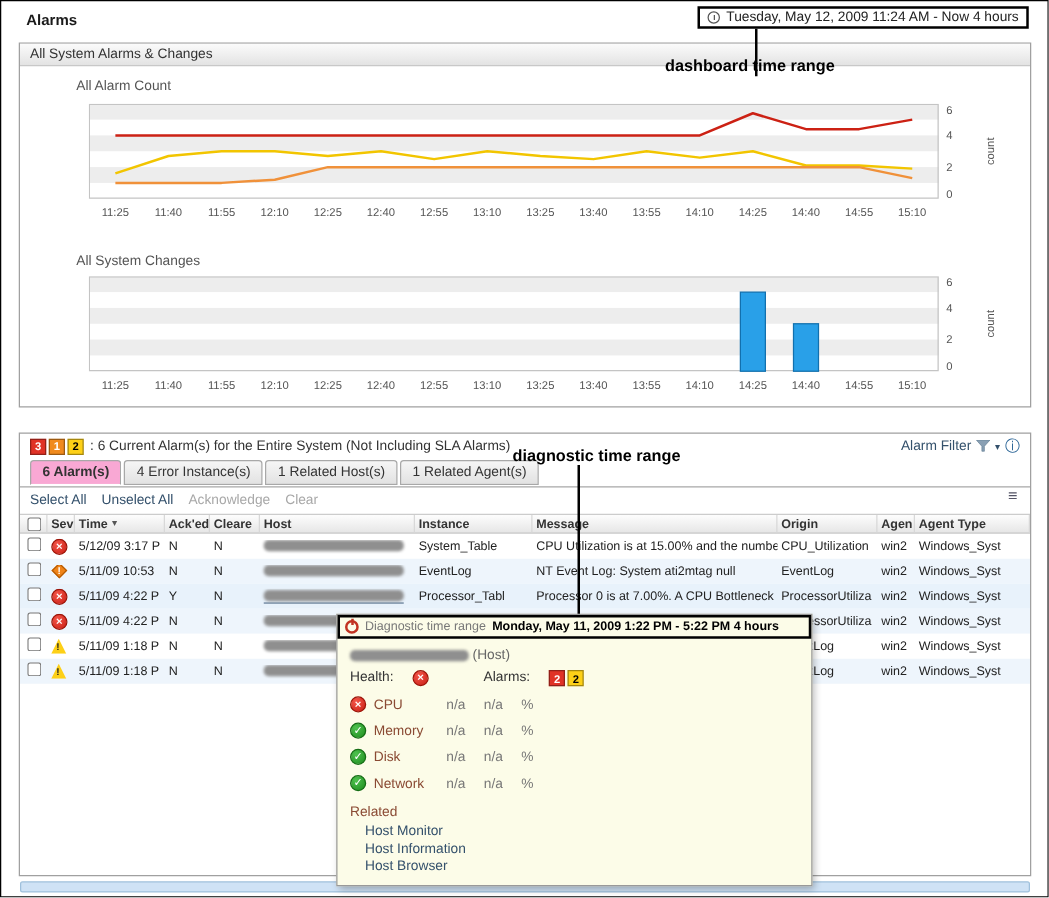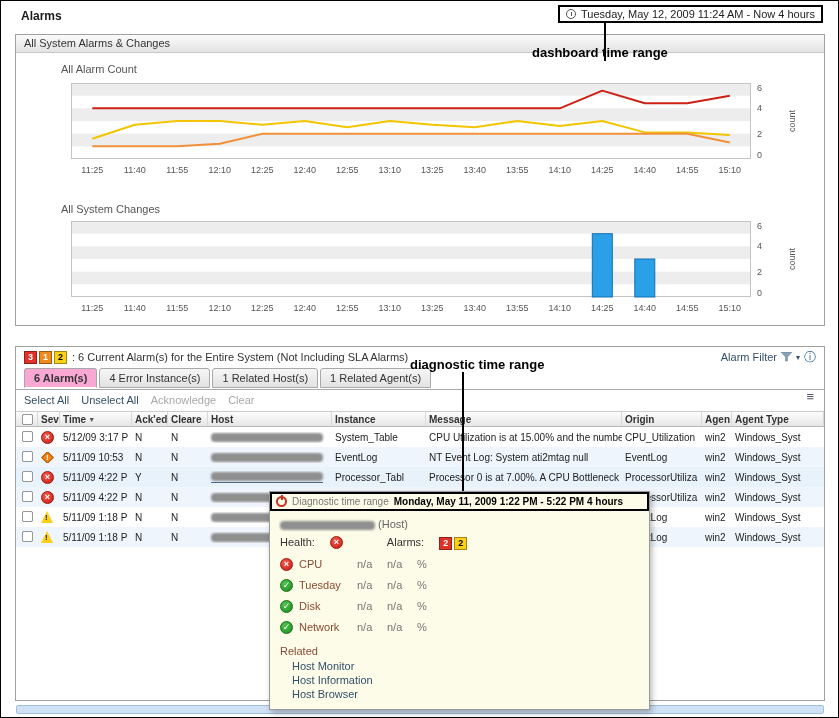--- a/index.html
+++ b/index.html
@@ -308,21 +308,21 @@
     <div>
         <div class="ttm">
           <span class="ic-err">×</span>
           <span class="mname">CPU</span>
           <span class="mv">n/a</span>
           <span class="mv">n/a</span>
           <span class="mu">%</span>
         </div>
         <div class="ttm">
           <span class="ic-ok">✓</span>
-          <span class="mname">Tuesday</span>
+          <span class="mname">Memory</span>
           <span class="mv">n/a</span>
           <span class="mv">n/a</span>
           <span class="mu">%</span>
         </div>
         <div class="ttm">
           <span class="ic-ok">✓</span>
           <span class="mname">Disk</span>
           <span class="mv">n/a</span>
           <span class="mv">n/a</span>
           <span class="mu">%</span>

